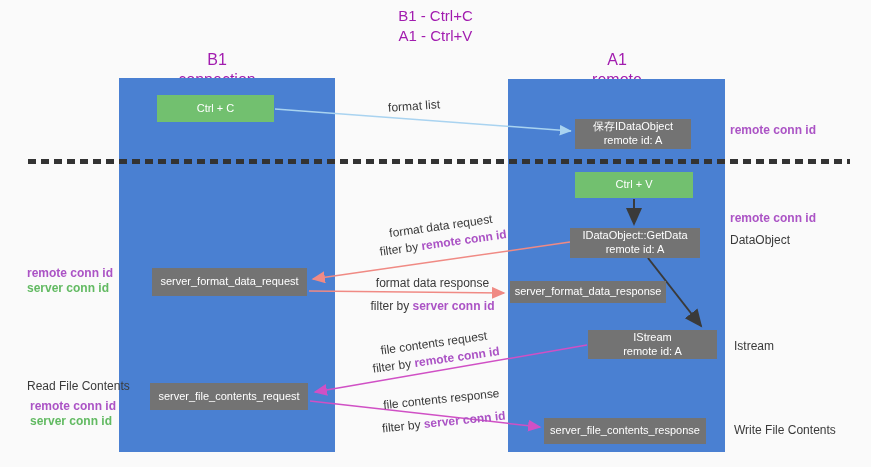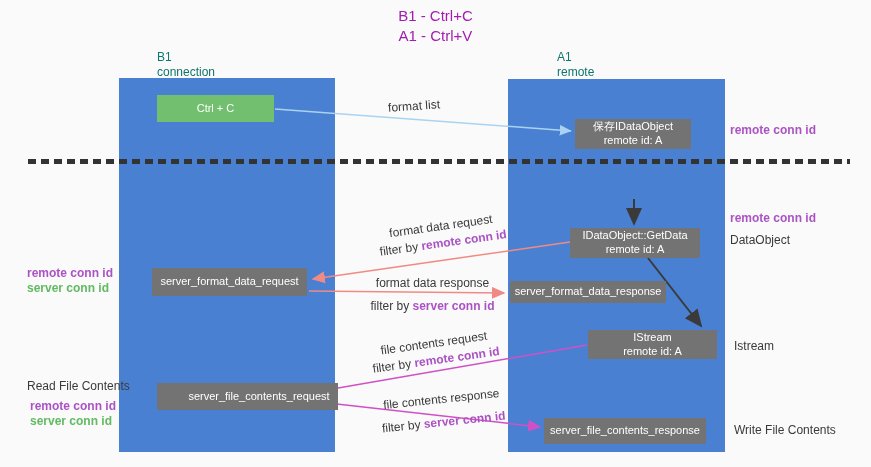--- a/index.html
+++ b/index.html
@@ -2,21 +2,21 @@
 <html><head>
 <meta charset="utf-8">
 <style>
   html,body{margin:0;padding:0;background:#fafafa;}
   #canvas{
     position:relative;width:871px;height:467px;overflow:hidden;
     background:#fafafa;font-family:"Liberation Sans",sans-serif;color:#3a3a3a;
   }
   .title-block{position:absolute;left:0;top:6px;width:871px;text-align:center;line-height:1.3;}
   .title-line{font-size:15px;color:#a21caf;}
-  .lane-header{position:absolute;text-align:left;font-size:12px;color:#0f766e;line-height:1.25;width:120px;}
+  .lane-header{position:absolute;text-align:center;font-size:16px;color:#a21caf;line-height:1.25;width:120px;}
   .lane-rect{position:absolute;background:#4a80d2;}
   .node{
     position:absolute;display:flex;flex-direction:column;align-items:center;justify-content:center;
     color:#fff;font-size:11px;text-align:center;line-height:1.25;white-space:nowrap;
   }
   .node.orange{background:#737373;}
   .node.green{background:#72c06f;text-align:center;}
   .side-label{position:absolute;font-size:12px;white-space:nowrap;}
   .side-label.plain{color:#3a3a3a;font-weight:normal;}
   .side-label.purple{color:#ab53c5;font-weight:bold;}
@@ -86,40 +86,43 @@
 
   <div class="node green" style="left:157px;top:95px;width:117px;height:27px;">
     <div>Ctrl + C</div>
   </div>
 
   <div class="node orange" style="left:575px;top:119px;width:116px;height:30px;">
     <div>保存IDataObject</div>
     <div>remote id: A</div>
   </div>
 
+  <div class="node green" style="left:575px;top:172px;width:118px;height:26px;">
+    <div>Ctrl + V</div>
+  </div>
 
   <div class="node orange" style="left:570px;top:228px;width:130px;height:30px;">
     <div>IDataObject::GetData</div>
     <div>remote id: A</div>
   </div>
 
   <div class="node orange" style="left:152px;top:268px;width:155px;height:28px;">
     <div>server_format_data_request</div>
   </div>
 
   <div class="node orange" style="left:510px;top:281px;width:156px;height:22px;">
     <div>server_format_data_response</div>
   </div>
 
   <div class="node orange" style="left:588px;top:330px;width:129px;height:29px;">
     <div>IStream</div>
     <div>remote id: A</div>
   </div>
 
-  <div class="node orange" style="left:157px;top:383px;width:158px;height:27px;padding-left:23px;">
+  <div class="node orange" style="left:150px;top:383px;width:158px;height:27px;">
     <div>server_file_contents_request</div>
   </div>
 
   <div class="node orange" style="left:544px;top:418px;width:162px;height:26px;">
     <div>server_file_contents_response</div>
   </div>
 
   <div class="flow-label rot-m4" style="left:388px;top:99px;">format list</div>
 
   <div class="flow-group gap4 rot-m8" style="left:372px;top:219px;width:140px;">

